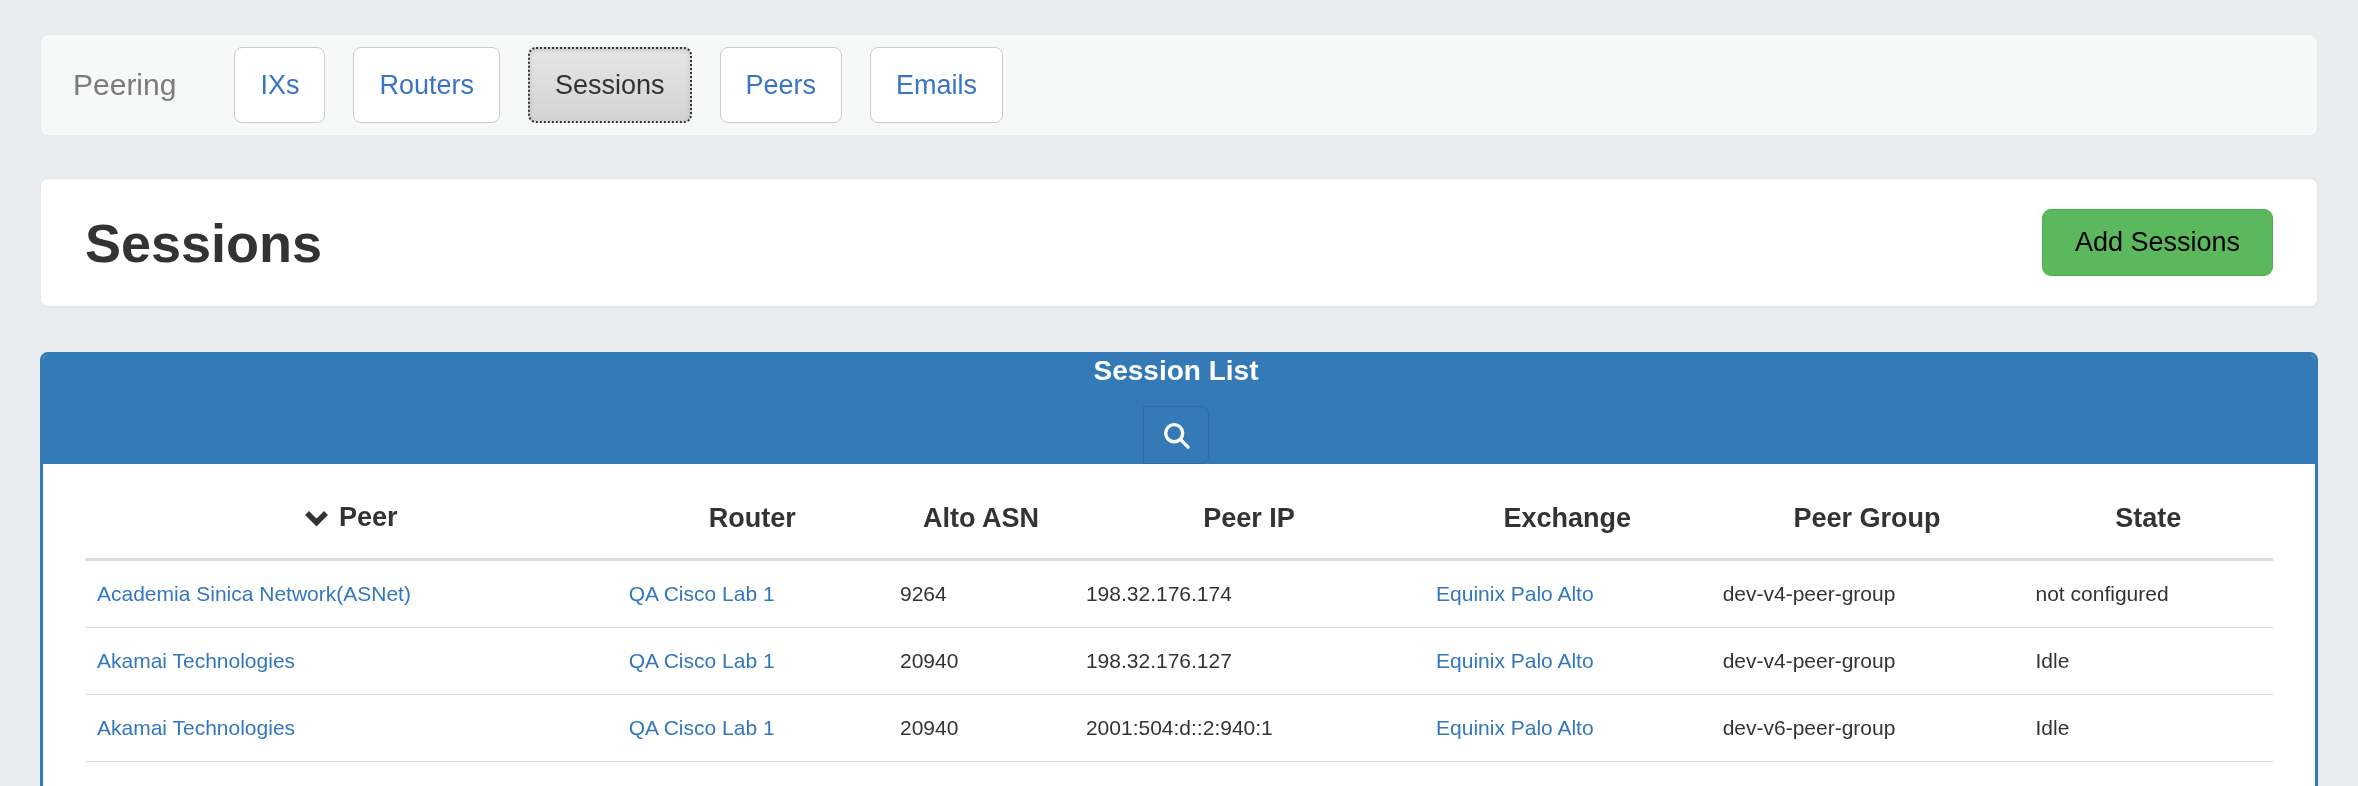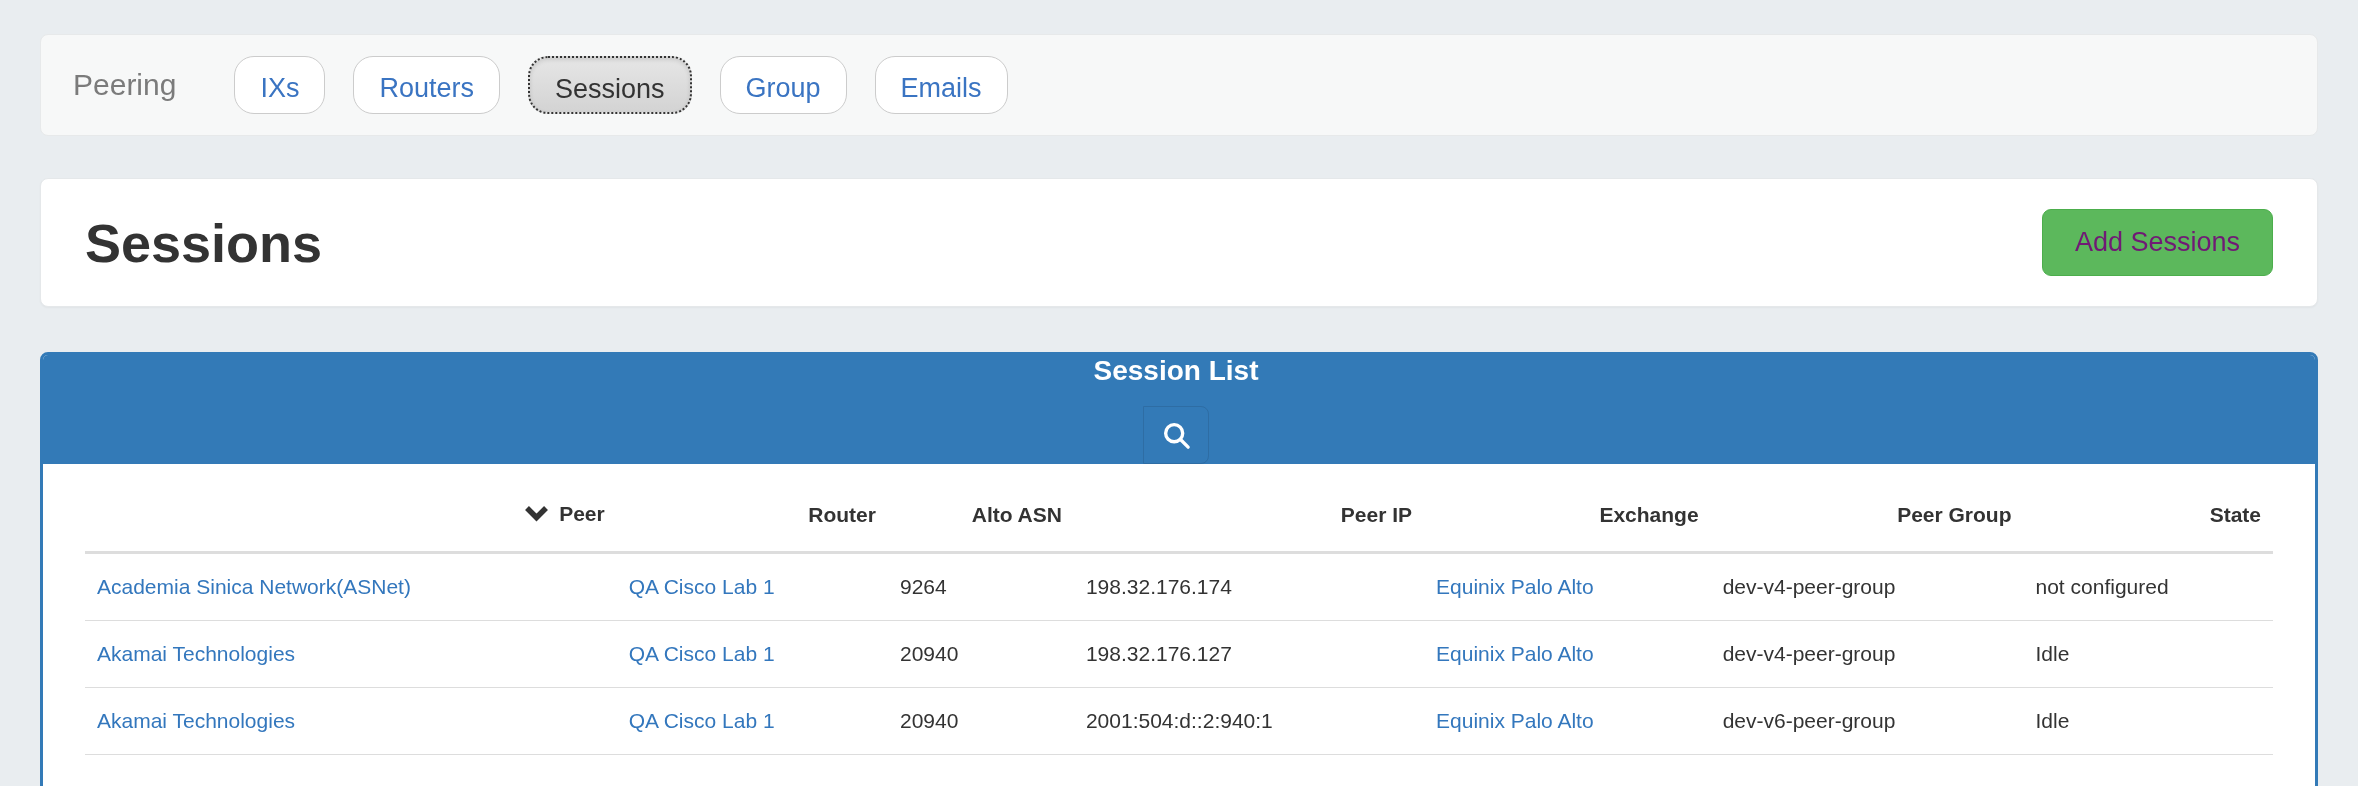--- a/index.html
+++ b/index.html
@@ -20,43 +20,43 @@
 
   
   .navbar{
     margin-top:34px;height:102px;
     background:#f7f8f8;border:1px solid #e7e9ea;border-radius:8px;
     display:flex;align-items:center;padding:0 12px 0 32px;
   }
   .brand{font-size:30px;color:#7b7b7b;margin-right:58px;text-align:center;}
   .nav-tabs{display:flex;align-items:center;gap:28px;}
   .nav-btn{
-    height:58px;padding:0 25px;font-size:27px;line-height:62px;
-    background:#fff;border:1.5px solid #ccc;border-radius:20px;
+    height:76px;padding:0 25px;font-size:27px;line-height:62px;
+    background:#fff;border:1.5px solid #ccc;border-radius:8px;
     color:var(--link);cursor:pointer;white-space:nowrap;
     font-family:inherit;
   }
   .nav-btn.active{
     color:#333;
     background:linear-gradient(#e6e6e6,#d3d3d3);
     border:2px dotted #333;
     box-shadow:inset 0 2px 4px rgba(0,0,0,.12);
   }
 
   
   .title-card{
     margin-top:42px;height:129px;background:#fff;border-radius:8px;
     border:1px solid #e5e8ea;box-shadow:0 1px 2px rgba(0,0,0,.04);
     display:flex;align-items:center;justify-content:space-between;
     padding:0 44px;
   }
   .page-title{font-size:54px;font-weight:bold;color:#333;margin:0;}
   .btn-success{
     background:var(--success);border:1.5px solid #4cae4c;border-radius:9px;
-    color:#701a75;font-size:27px;padding:17px 32px;cursor:pointer;
+    color:#000000;font-size:27px;padding:17px 32px;cursor:pointer;
     font-family:inherit;
   }
 
   
   .panel{
     margin-top:45px;background:#fff;
     border:3px solid var(--accent);border-radius:8px;
     overflow:hidden;
   }
   .panel-heading{
@@ -76,21 +76,21 @@
   .search-btn{
     width:66px;height:58px;border:1.5px solid #2e6da4;
     border-radius:0 8px 8px 0;background:var(--accent);
     display:flex;align-items:center;justify-content:center;cursor:pointer;
   }
 
   
   .panel-body{padding:8px 42px 0;}
   table{width:100%;border-collapse:collapse;}
   th{
-    text-align:right;font-size:21px;font-weight:bold;color:#333;
+    text-align:center;font-size:27px;font-weight:bold;color:#333;
     padding:30px 12px 24px;border-bottom:3px solid #ddd;
     cursor:pointer;white-space:nowrap;
   }
   td{
     font-size:21px;color:#333;padding:21px 12px;
     border-top:1.5px solid #ddd;white-space:nowrap;
   }
   tbody tr:first-child td{border-top:none;}
   td a{color:#3377bd;text-decoration:none;cursor:pointer;}
   .sort-icon{margin-right:10px;vertical-align:-1px;display:inline-block;}
@@ -99,21 +99,21 @@
 <body>
 
 <div class="container">
 
   <nav class="navbar">
     <span class="brand">Peering</span>
     <div class="nav-tabs">
       <button class="nav-btn">IXs</button>
       <button class="nav-btn">Routers</button>
       <button class="nav-btn active">Sessions</button>
-      <button class="nav-btn">Group</button>
+      <button class="nav-btn">Peers</button>
       <button class="nav-btn">Emails</button>
     </div>
   </nav>
 
   <div class="title-card">
     <h1 class="page-title">Sessions</h1>
     <button class="btn-success">Add Sessions</button>
   </div>
 
   <div class="panel">

